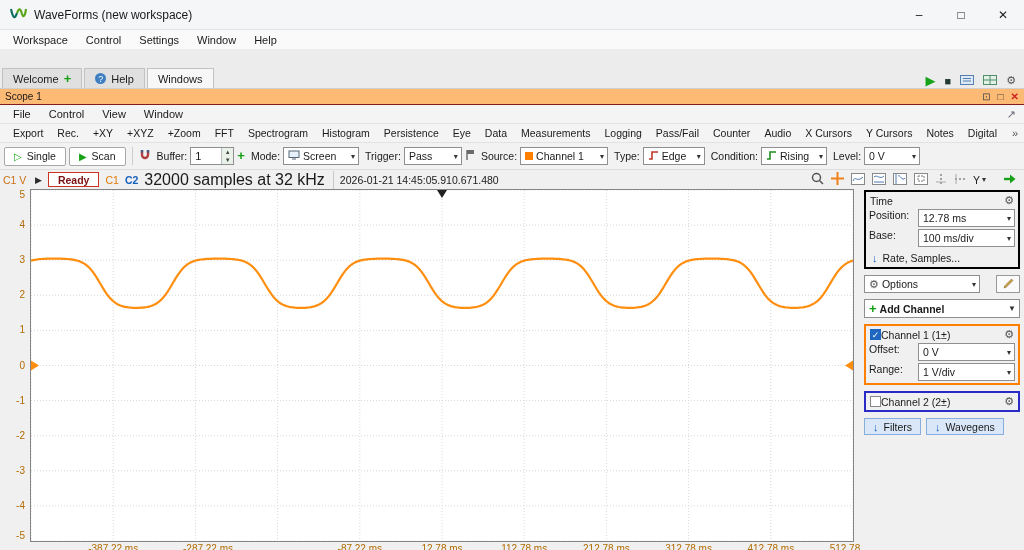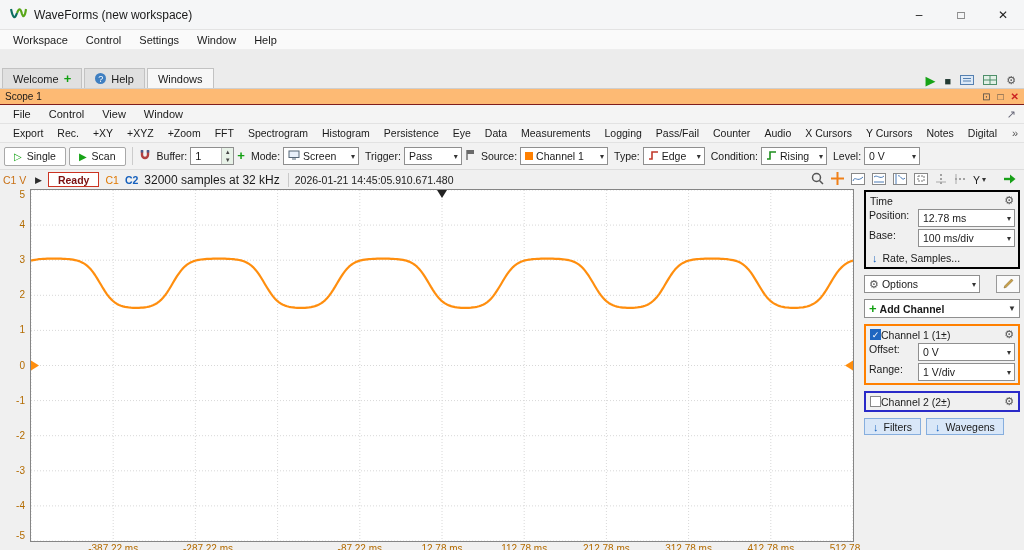--- a/index.html
+++ b/index.html
@@ -53,21 +53,21 @@
   .spin .btns span{flex:1;font-size:6px;line-height:8px;text-align:center;color:#444;background:#e8f2e8}
   .src-swatch{width:8px;height:8px;background:#ff8000;display:inline-block}
 
   
   #status-row{height:19px;background:#f0f0f0;display:flex;align-items:center;padding:0 3px;gap:6px}
   .axis-unit{color:#c87014;font-size:10.5px;width:26px}
   .state-icon{color:#2b2b2b;font-size:9px}
   .ready-box{border:1px solid #cc3322;background:#fff;color:#7a1010;font-weight:bold;font-size:10.5px;padding:0 9px;height:15px;display:flex;align-items:center}
   .c1-badge{color:#e07800;font-weight:normal;font-size:10.5px}
   .c2-badge{color:#1560bd;font-weight:bold;font-size:10.5px}
-  .samples{font-size:12px;border-right:1px solid #c9c9c9;padding-right:8px}
+  .samples{font-size:16px;border-right:1px solid #c9c9c9;padding-right:8px}
   .timestamp{font-size:10.5px}
   #status-icons{margin-left:auto;display:flex;align-items:center;gap:7px}
   .ymenu{display:flex;align-items:center;gap:2px;font-size:10.5px}
   #collapse-btn{margin-left:10px;margin-right:4px}
 
   
   #main{position:relative;height:353px;background:#f0f0f0}
   #y-gutter{position:absolute;left:0;top:0;width:30px;height:353px}
   .ytick{position:absolute;right:5px;transform:translateY(-50%);color:#b36b00;font-size:10px}
   #plot{position:absolute;left:30px;top:0;width:824px;height:353px;border:1px solid #858585;background:#fff}

